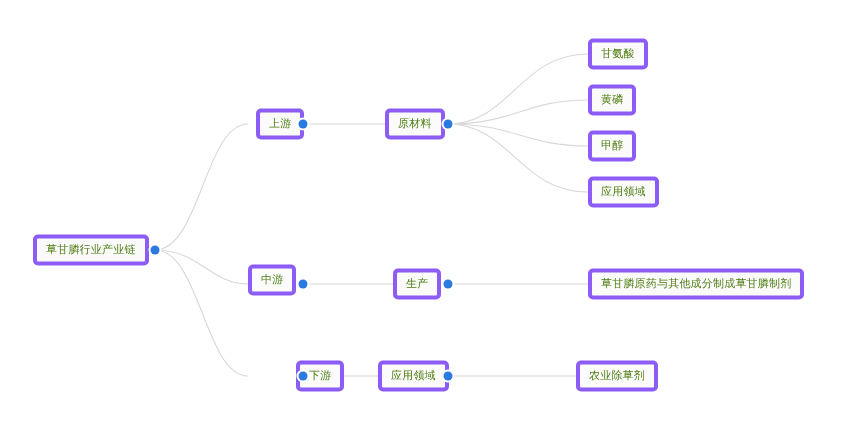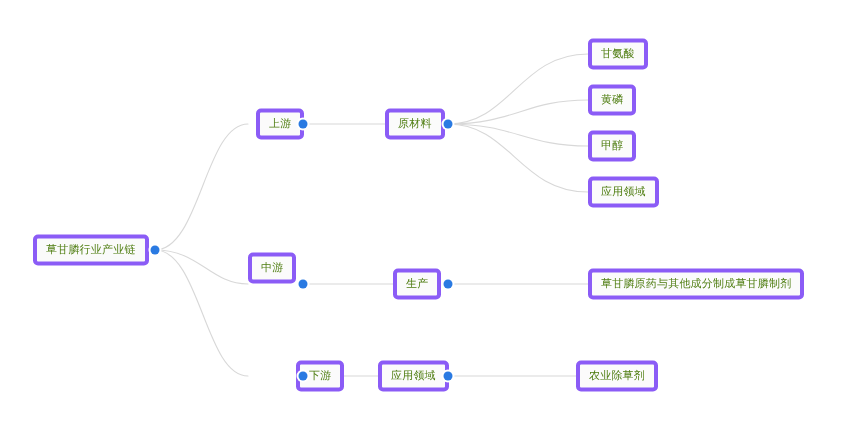--- a/index.html
+++ b/index.html
@@ -82,21 +82,21 @@
       <path d="M448,376 L588,376" class="link" stroke="#d8d8d8"></path>
     </svg>
 
   <div class="node" style="left:33px; top:250px;">
     <span class="pill root">草甘膦行业产业链</span>
   </div>
 
   <div class="node" style="left:256px; top:124px;">
     <span class="pill">上游</span>
   </div>
-  <div class="node" style="left:248px; top:268px;font-family:Liberation Mono, monospace;">
+  <div class="node" style="left:248px; top:280px;font-family:Liberation Mono, monospace;">
     <span class="pill">中游</span>
   </div>
   <div class="node" style="left:248px; top:376px;padding-left:48px;">
     <span class="pill">下游</span>
   </div>
 
   <div class="node" style="left:385px; top:124px;">
     <span class="pill">原材料</span>
   </div>
   <div class="node" style="left:393px; top:284px;">

